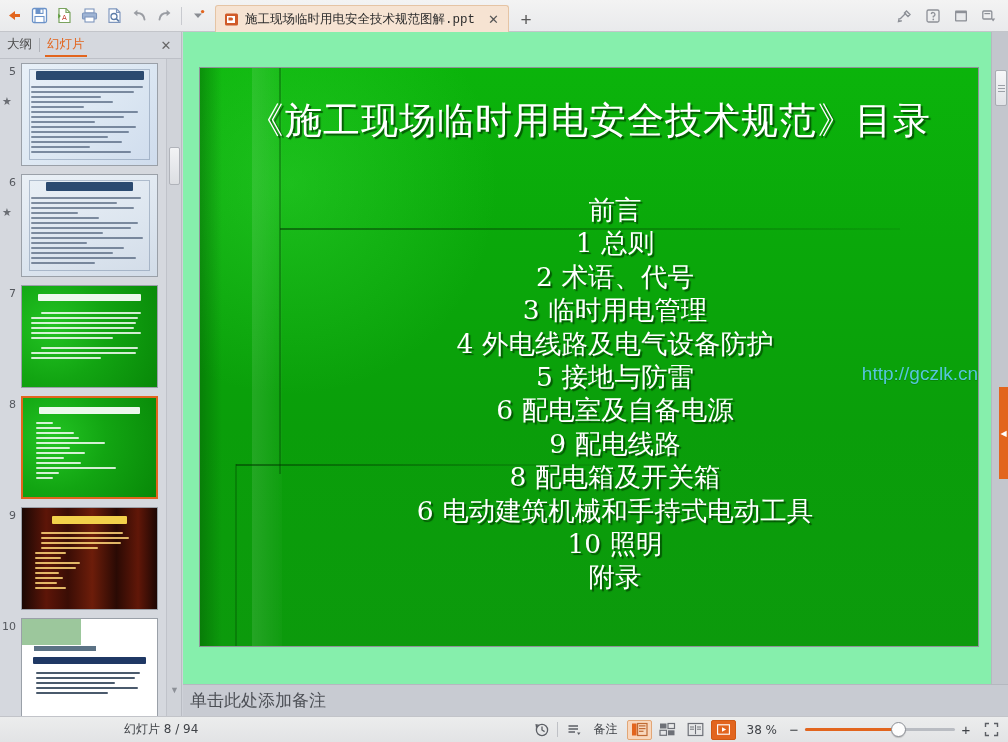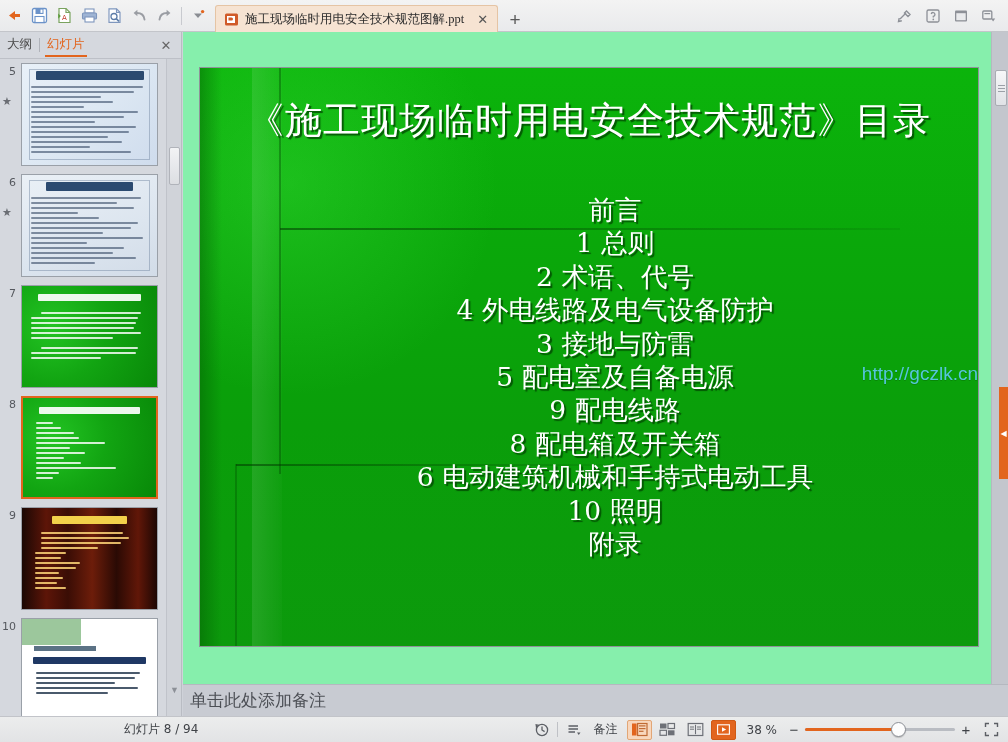--- a/index.html
+++ b/index.html
@@ -28,21 +28,21 @@
   
   .tabstrip { display: flex; align-items: flex-end; height: 32px; margin-left: 4px; }
   .doctab {
     display: flex; align-items: center; height: 29px;
     background: #f6e3d2; border: 1px solid #e5c4a4; border-bottom: none;
     border-radius: 3px 3px 0 0; padding: 0 6px 0 8px; gap: 6px;
     position: relative; top: 2px;
   }
   .doctab .tabtitle {
     font-size: 12.5px; color: #2c2c2c; white-space: nowrap;
-    font-family: Liberation Serif, serif;
+    font-family: Liberation Mono, monospace;
   }
   .tabclose {
     width: 17px; height: 17px; display: flex; align-items: center; justify-content: center;
     color: #555; font-size: 13px; border-radius: 2px; margin-left: 4px;
   }
   .newtab {
     width: 26px; height: 26px; display: flex; align-items: center; justify-content: center;
     color: #5a5a5a; font-size: 19px; font-weight: 300; margin-left: 4px; position: relative; top: 1px;
   }
   .topright { margin-left: auto; display: flex; align-items: center; gap: 2px; padding-right: 6px; }
@@ -528,23 +528,24 @@
       <div class="slide-vline2"></div>
       <div class="slide-hline1"></div>
       <div class="slide-hline2"></div>
 
       <div class="slide-title">《施工现场临时用电安全技术规范》目录</div>
 
       <div class="slide-body">
         <div>前言</div>
         <div>1 总则</div>
         <div>2 术语、代号</div>
+        <div>3 临时用电管理</div>
         <div>4 外电线路及电气设备防护</div>
-        <div>3 接地与防雷</div>
-        <div>5 配电室及自备电源</div>
+        <div>5 接地与防雷</div>
+        <div>6 配电室及自备电源</div>
         <div>9 配电线路</div>
         <div>8 配电箱及开关箱</div>
         <div>6 电动建筑机械和手持式电动工具</div>
         <div>10 照明</div>
         <div>附录</div>
       </div>
 
       <div class="watermark">http://gczlk.cn</div>
     </div>
 

